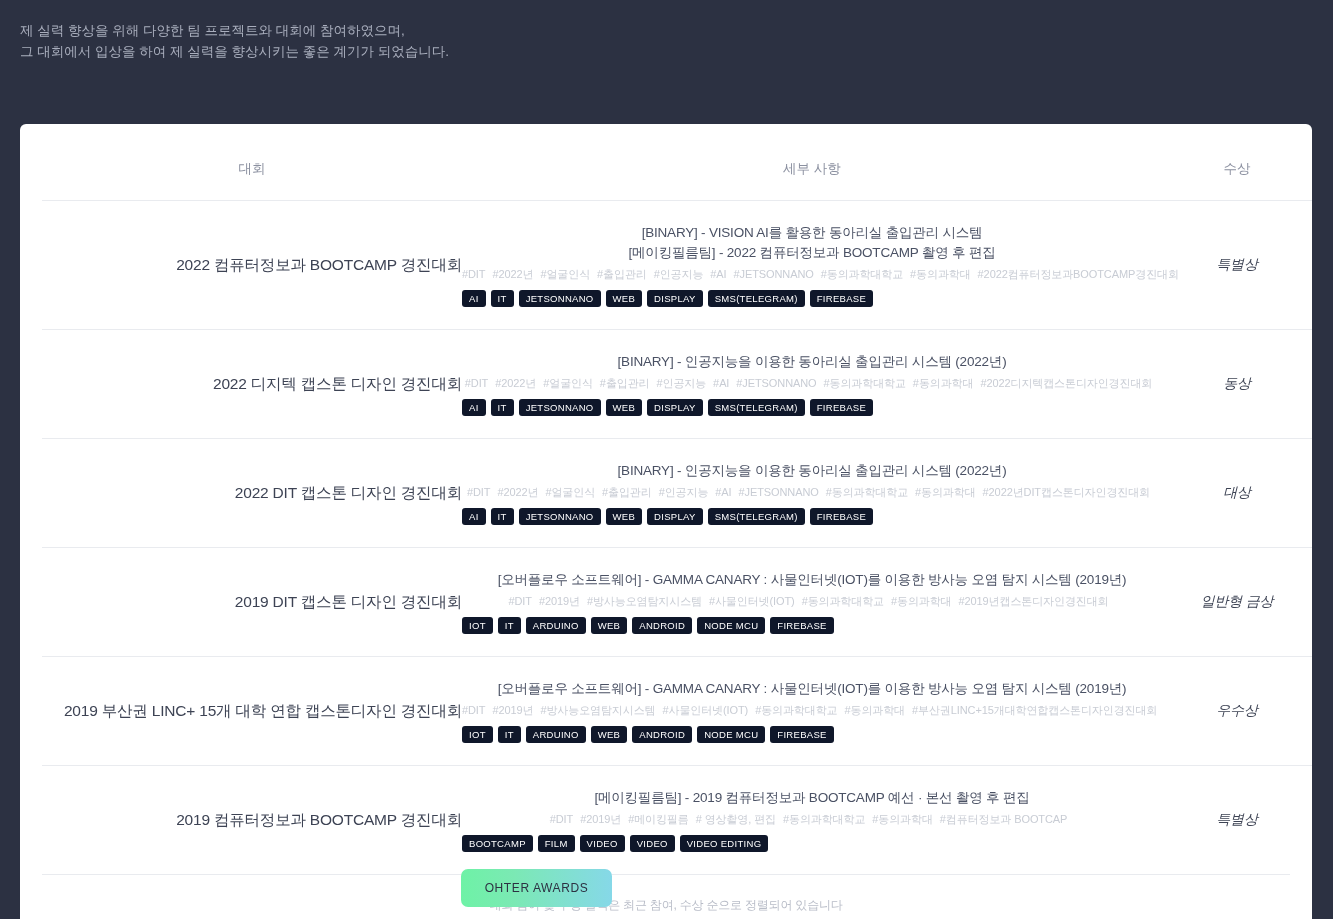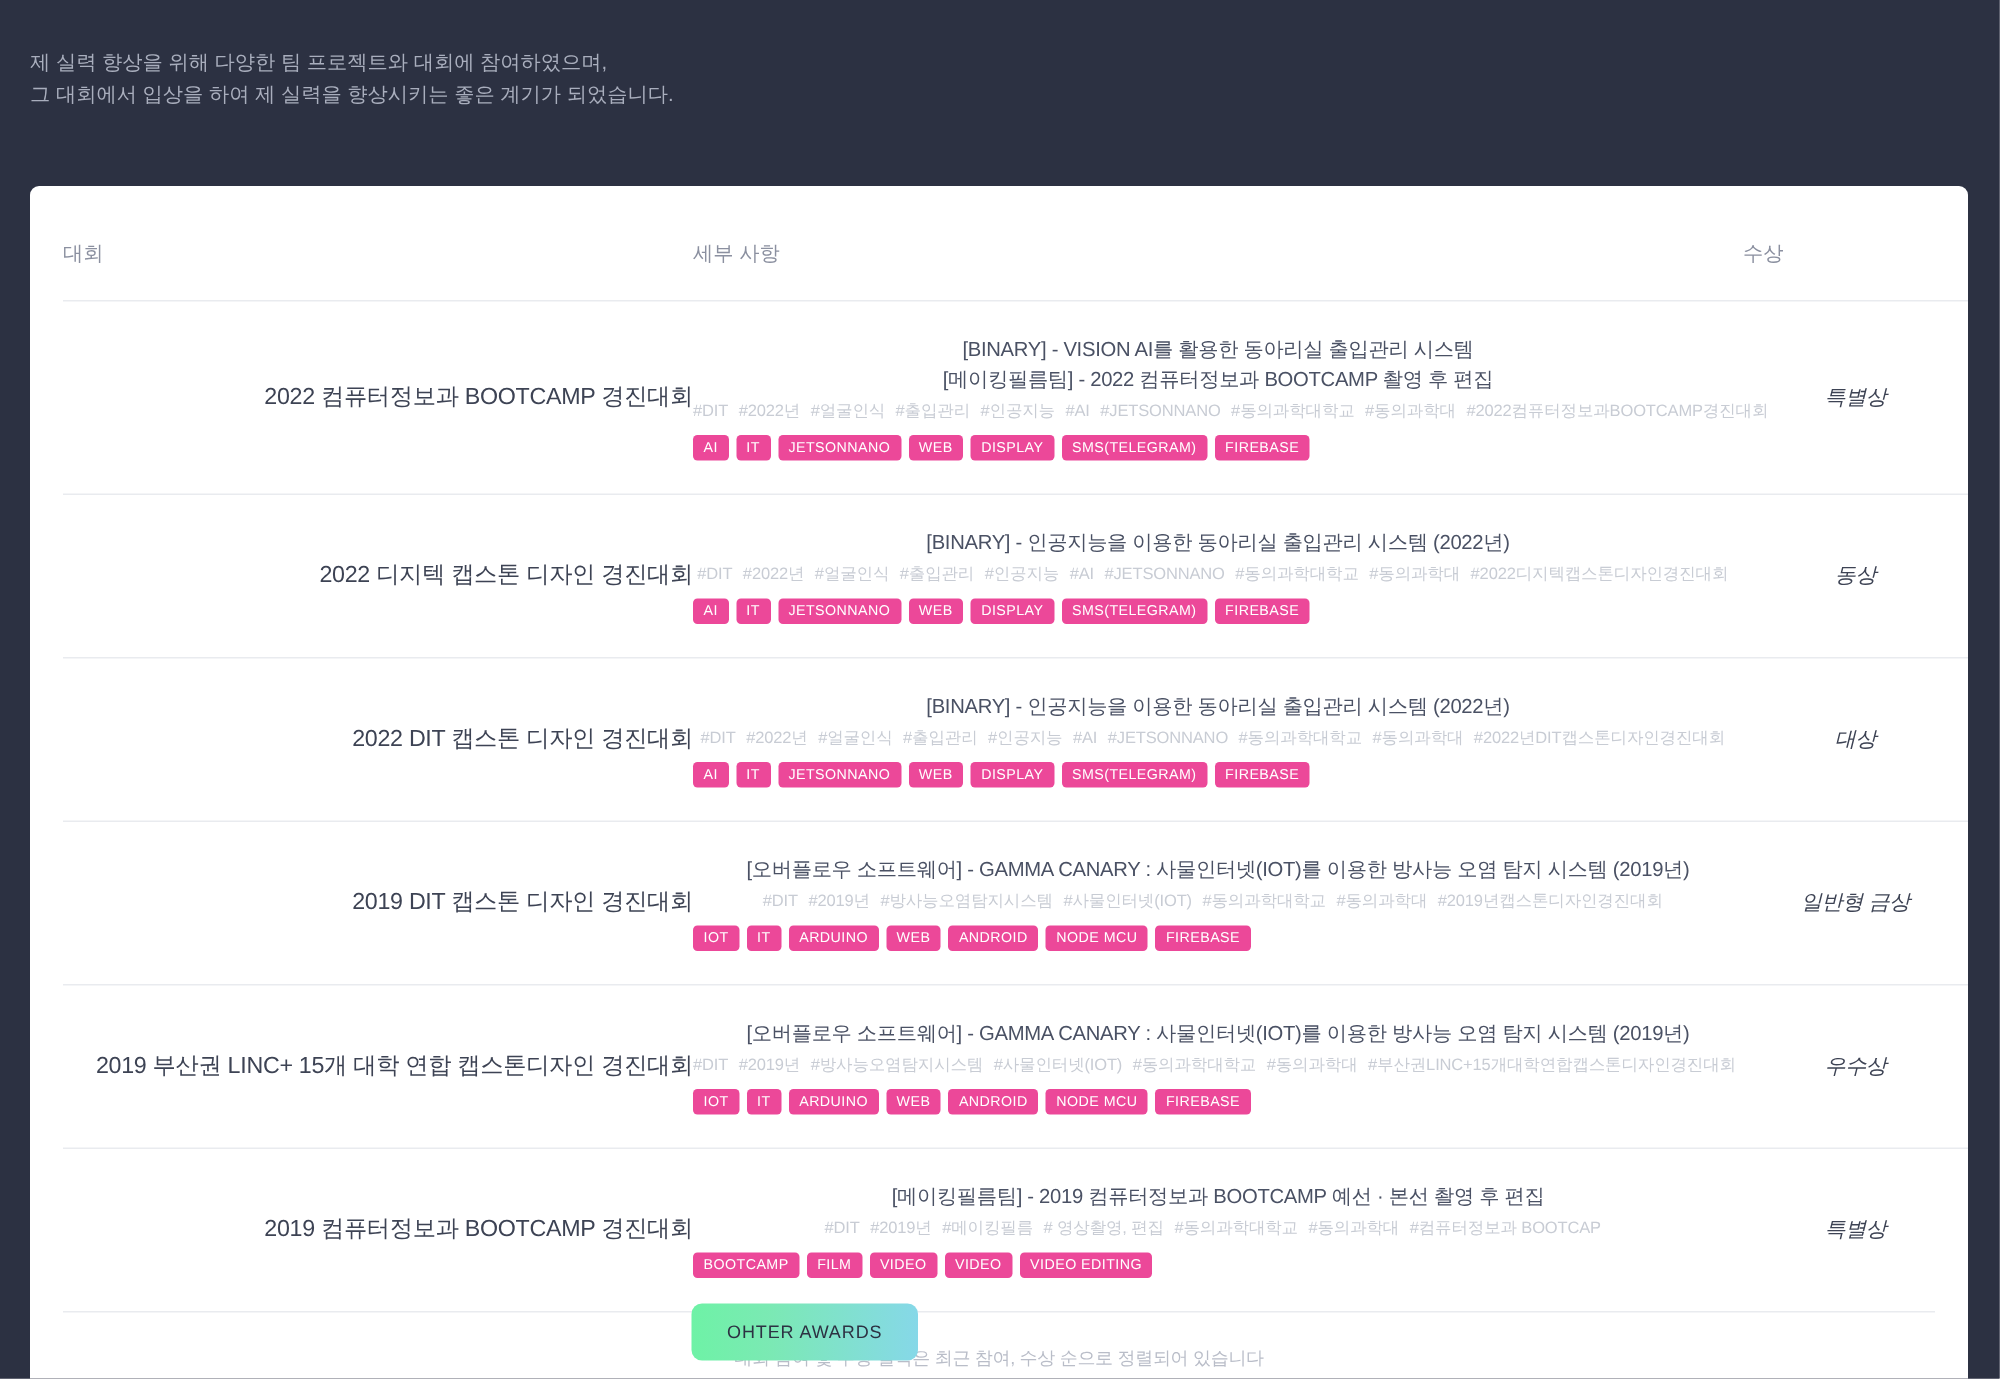--- a/index.html
+++ b/index.html
@@ -15,21 +15,21 @@
   
   .header { padding: 4px 0 0 20px; }
   .page-title {
     color: #ffffff;
     font-size: 33px;
     font-weight: bold;
     letter-spacing: 0.5px;
     line-height: 46px;
   }
   .subtitle {
-    margin-top: 27px;
+    margin-top: 16px;
     color: #a9aebd;
     font-size: 13.5px;
     line-height: 21px;
   }
   .subtitle div { white-space: nowrap; }
 
   
   .card {
     position: absolute;
     left: 20px;
@@ -40,21 +40,21 @@
     padding: 0 22px;
   }
 
   table.awards { width: 100%; border-collapse: collapse; table-layout: fixed; }
 
   .awards th {
     font-size: 13.5px;
     font-weight: normal;
     color: #8b90a0;
     padding: 36px 0 22px;
-    text-align: left;
+    text-align: center;
     vertical-align: middle;
   }
   .col-contest { width: 420px; }
   .col-detail  { width: 700px; }
   .col-award   { width: 150px; }
 
   .awards tbody tr { border-top: 1px solid #e9ebef; }
 
   .awards td {
     padding: 22px 0;
@@ -86,21 +86,21 @@
     color: #c8ccd4;
     line-height: 17px;
     white-space: nowrap;
     letter-spacing: -0.1px;
   }
   .hashtags span { margin-right: 7px; }
 
   .taglist { margin-top: 7px; display: flex; gap: 5px; flex-wrap: wrap; }
   .tag {
     display: inline-block;
-    background: #ec4899;
+    background: #0f172a;
     color: #ffffff;
     font-size: 9.5px;
     letter-spacing: 0.3px;
     padding: 3px 7px 3px;
     border-radius: 3px;
     line-height: 11px;
     white-space: nowrap;
   }
 
   .award-name {

